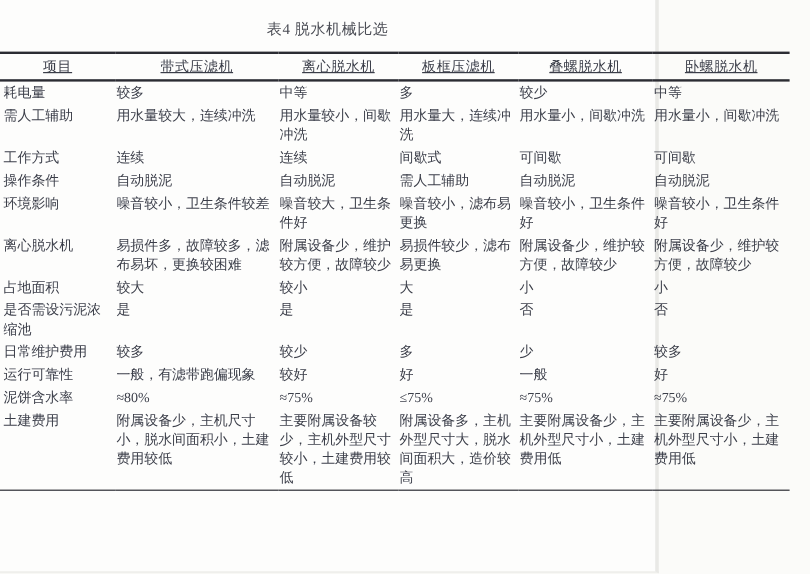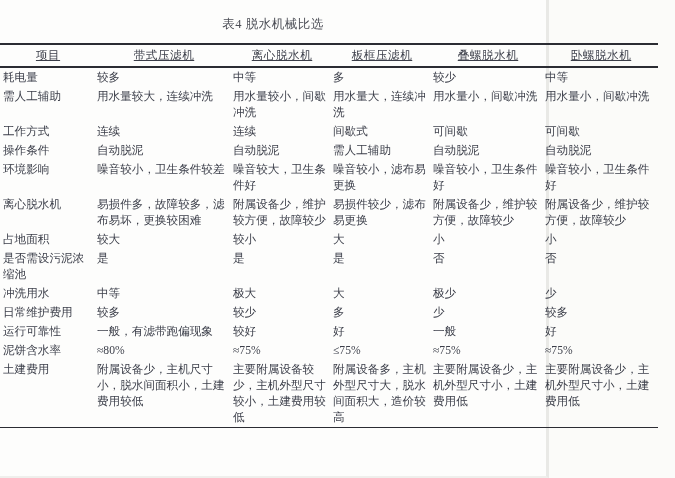--- a/index.html
+++ b/index.html
@@ -144,28 +144,20 @@
         </tr>
         <tr>
           <td class="label-cell">是否需设污泥浓缩池</td>
           <td>是</td>
           <td>是</td>
           <td>是</td>
           <td>否</td>
           <td>否</td>
         </tr>
         <tr>
-          <td class="label-cell">冲洗用水</td>
-          <td>中等</td>
-          <td>极大</td>
-          <td>大</td>
-          <td>极少</td>
-          <td>少</td>
-        </tr>
-        <tr>
           <td class="label-cell">日常维护费用</td>
           <td>较多</td>
           <td>较少</td>
           <td>多</td>
           <td>少</td>
           <td>较多</td>
         </tr>
         <tr>
           <td class="label-cell">运行可靠性</td>
           <td>一般，有滤带跑偏现象</td>

